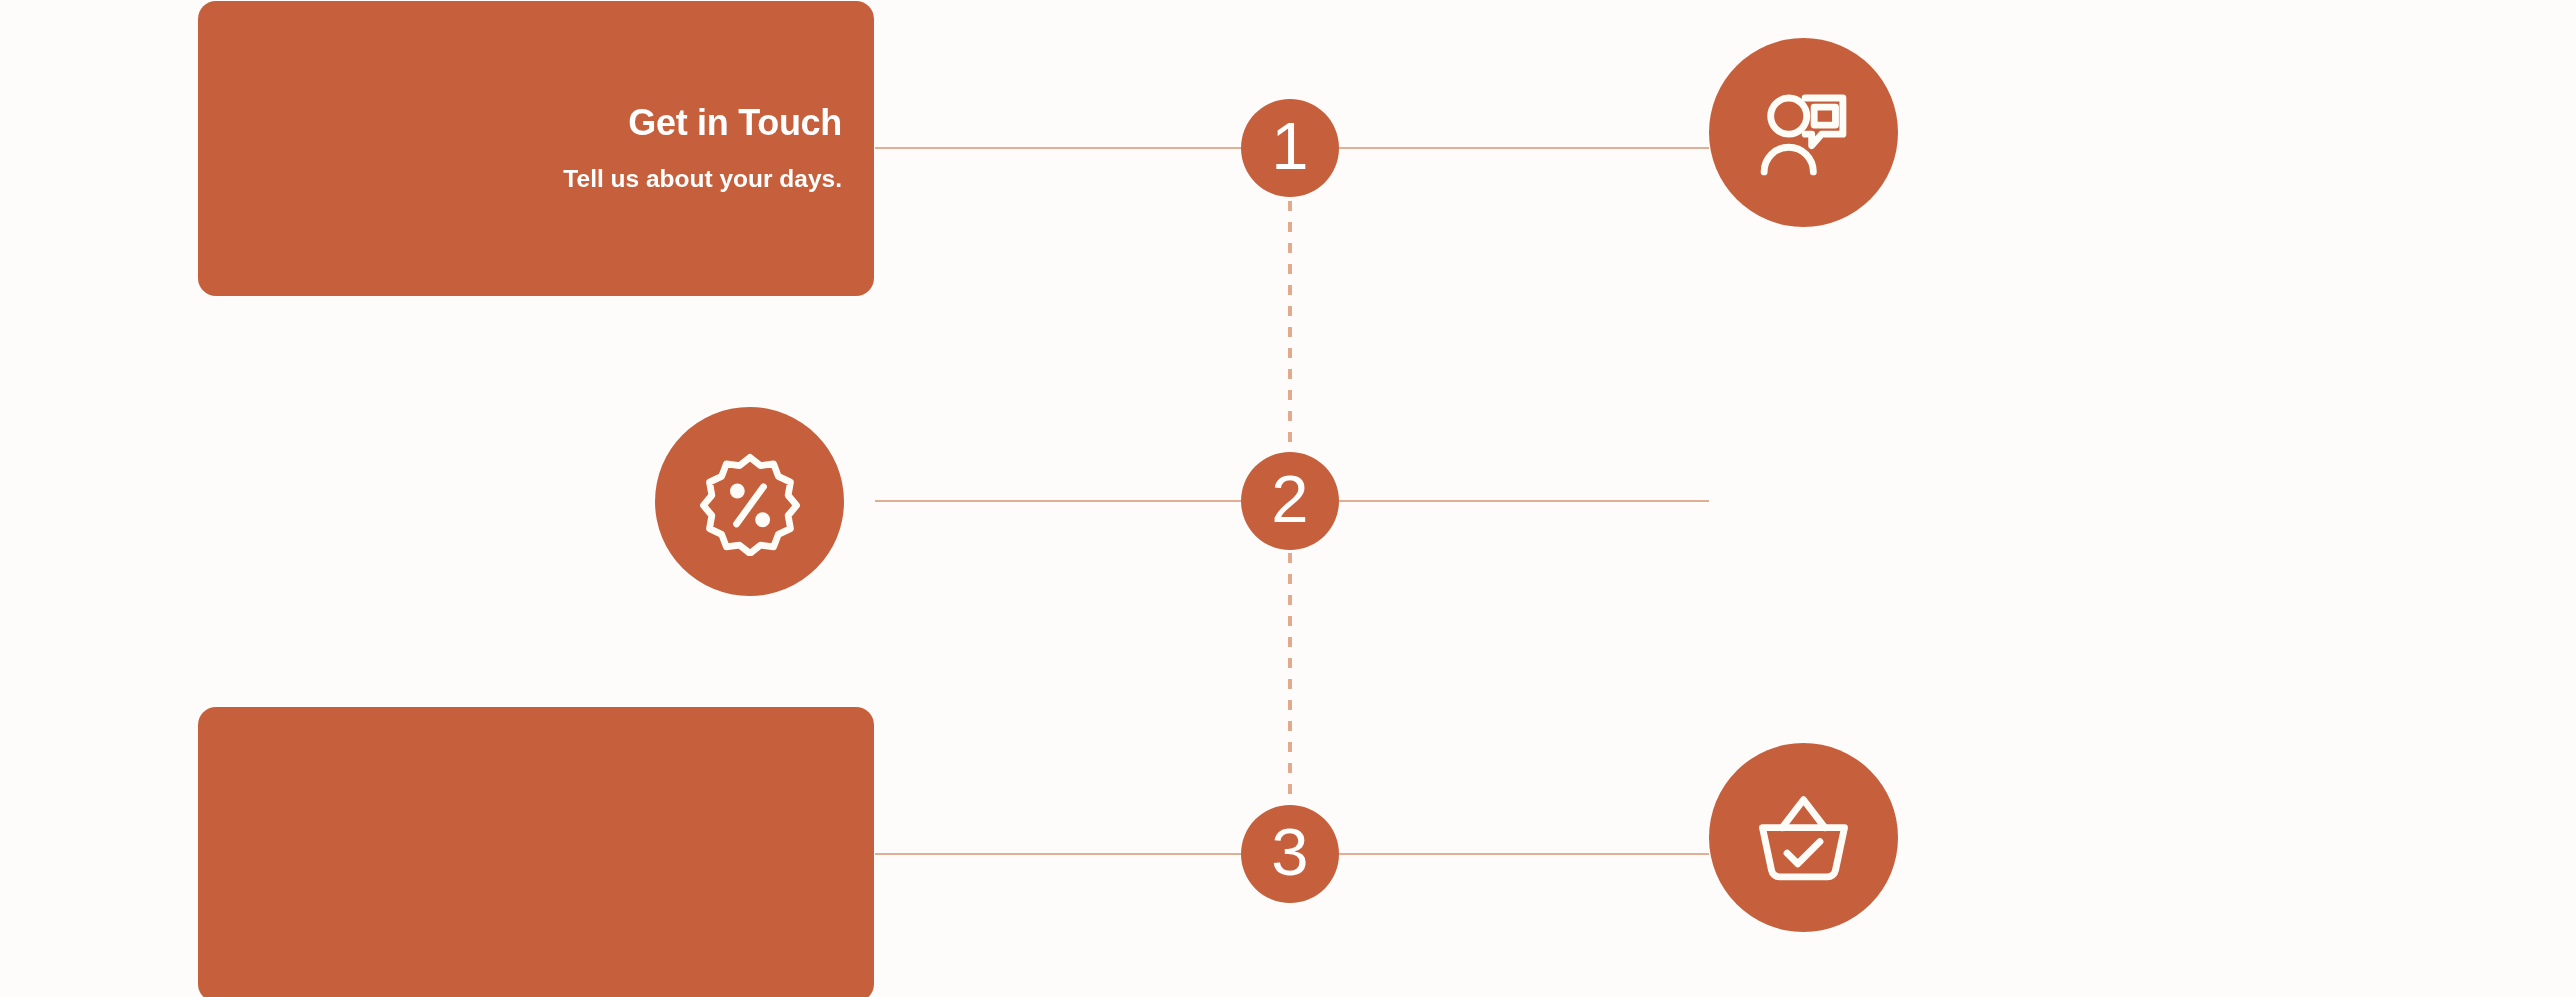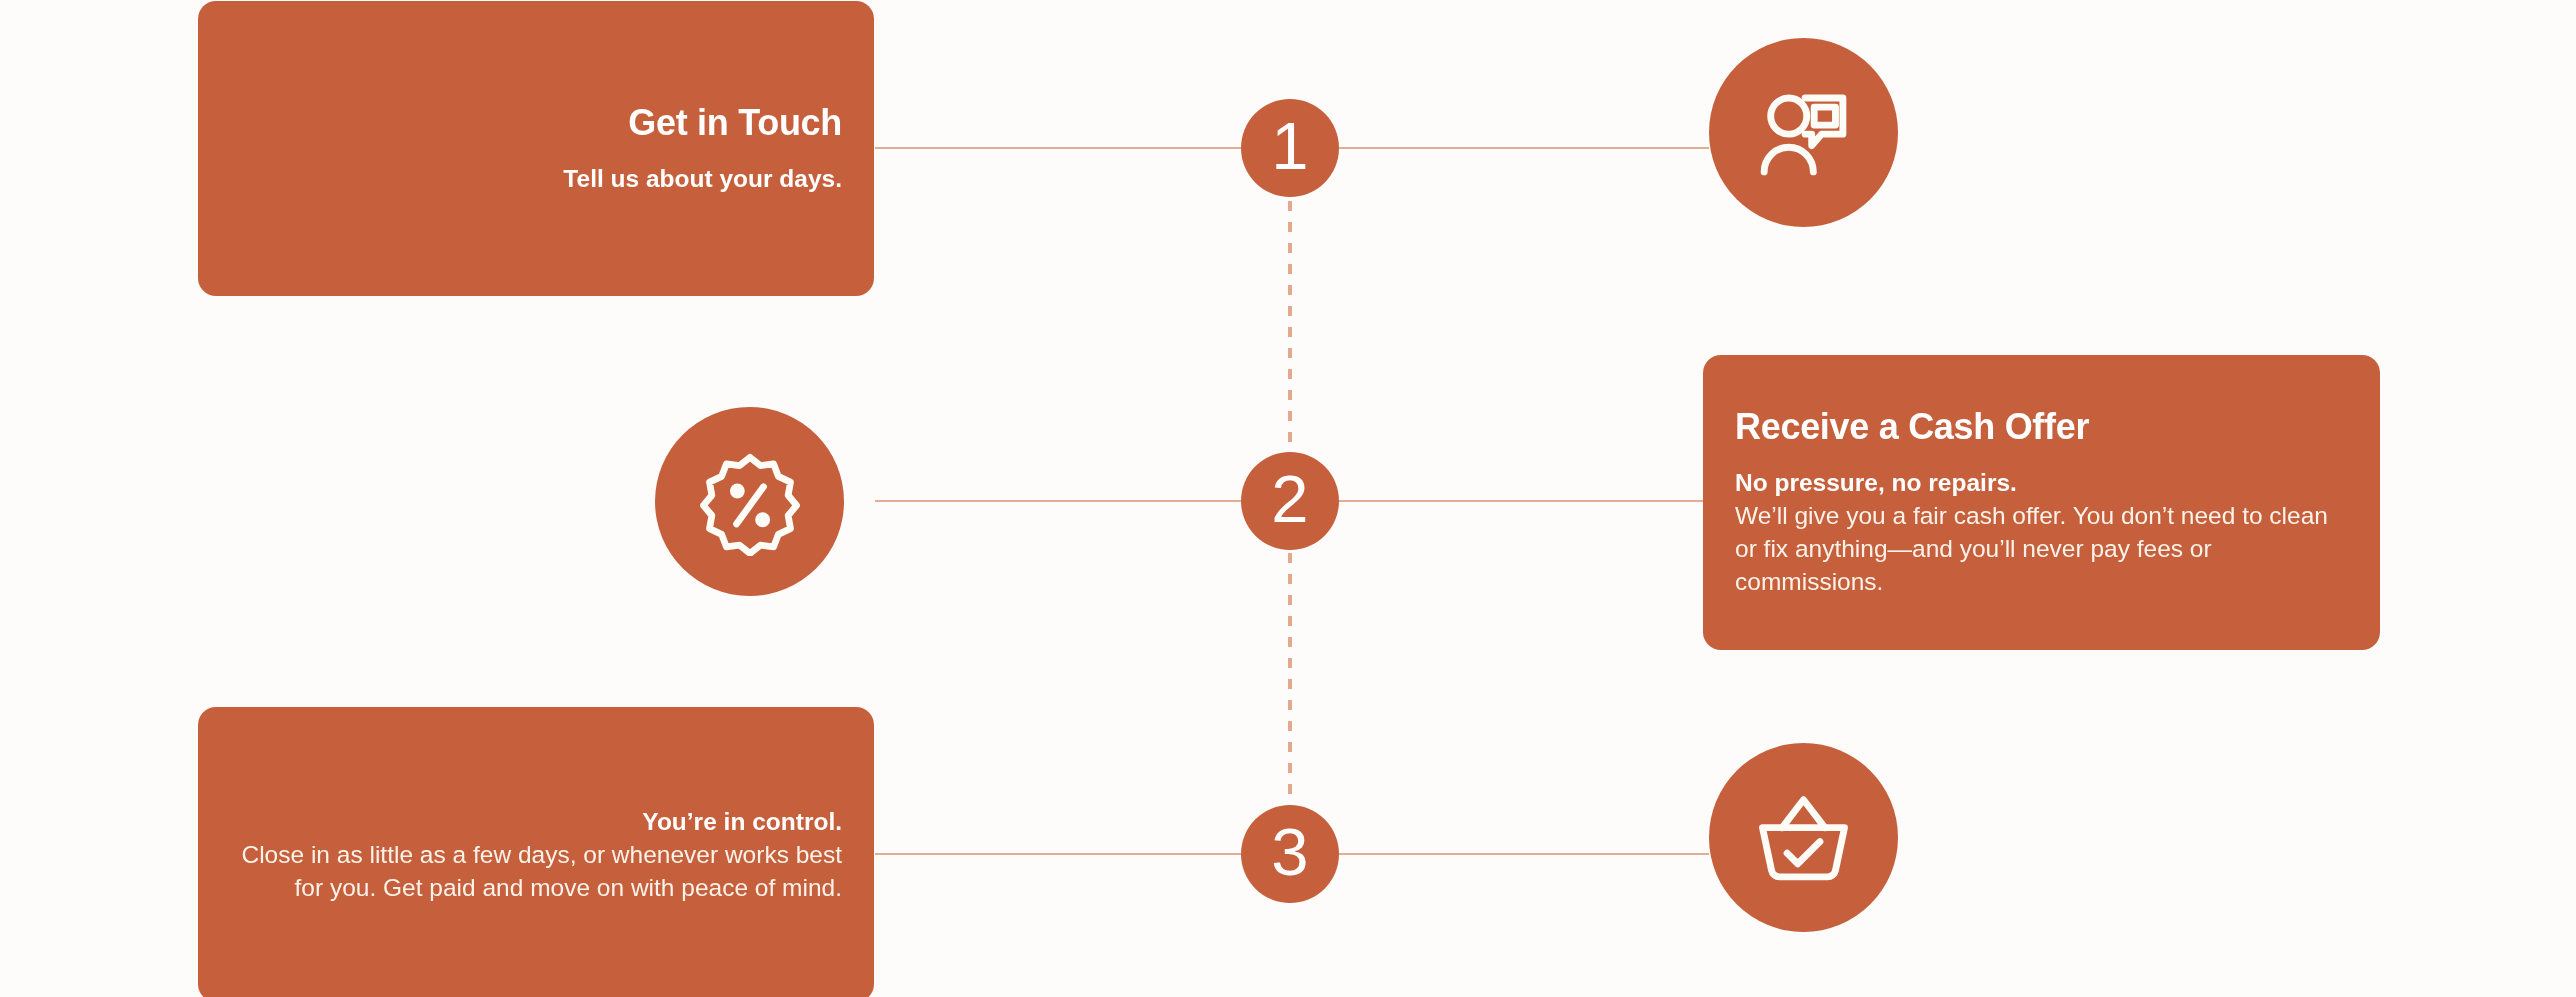--- a/index.html
+++ b/index.html
@@ -162,33 +162,22 @@
         <circle cx="24.5" cy="25.5" r="4.4" fill="#fdfcf7" stroke="none"></circle>
         <circle cx="39.5" cy="42.5" r="4.4" fill="#fdfcf7" stroke="none"></circle>
       </svg>
     </span>
   </div>
 
   <div class="num-circle" style="left:1241px; top:452px;">
     <span>2</span>
   </div>
 
-  <div class="card align-left" style="left:1703px; top:355px; width:677px; height:295px;">
-    <div class="card-title">Receive a Cash Offer</div>
-    <div class="card-body">
-      <span class="card-lead">No pressure, no repairs.</span><br>
-      <span>We’ll give you a fair cash offer. You don’t need to clean or fix anything—and you’ll never pay fees or commissions.</span>
-    </div>
-  </div>
 
   <div class="card align-right" style="left:198px; top:707px; width:676px; height:295px;">
-    <div class="card-body">
-      <span class="card-lead">You’re in control.</span><br>
-      <span>Close in as little as a few days, or whenever works best for you. Get paid and move on with peace of mind.</span>
-    </div>
   </div>
 
   <div class="num-circle" style="left:1241px; top:805px;">
     <span>3</span>
   </div>
 
   <div class="icon-circle" style="left:1709px; top:743px;">
     <span>
       <svg width="105" height="105" viewBox="0 0 64 64" fill="none" stroke="#fdfcf7" stroke-width="4.2" stroke-linecap="round" stroke-linejoin="round">
         <path d="M19 26 L32 9 L45 26"></path>

